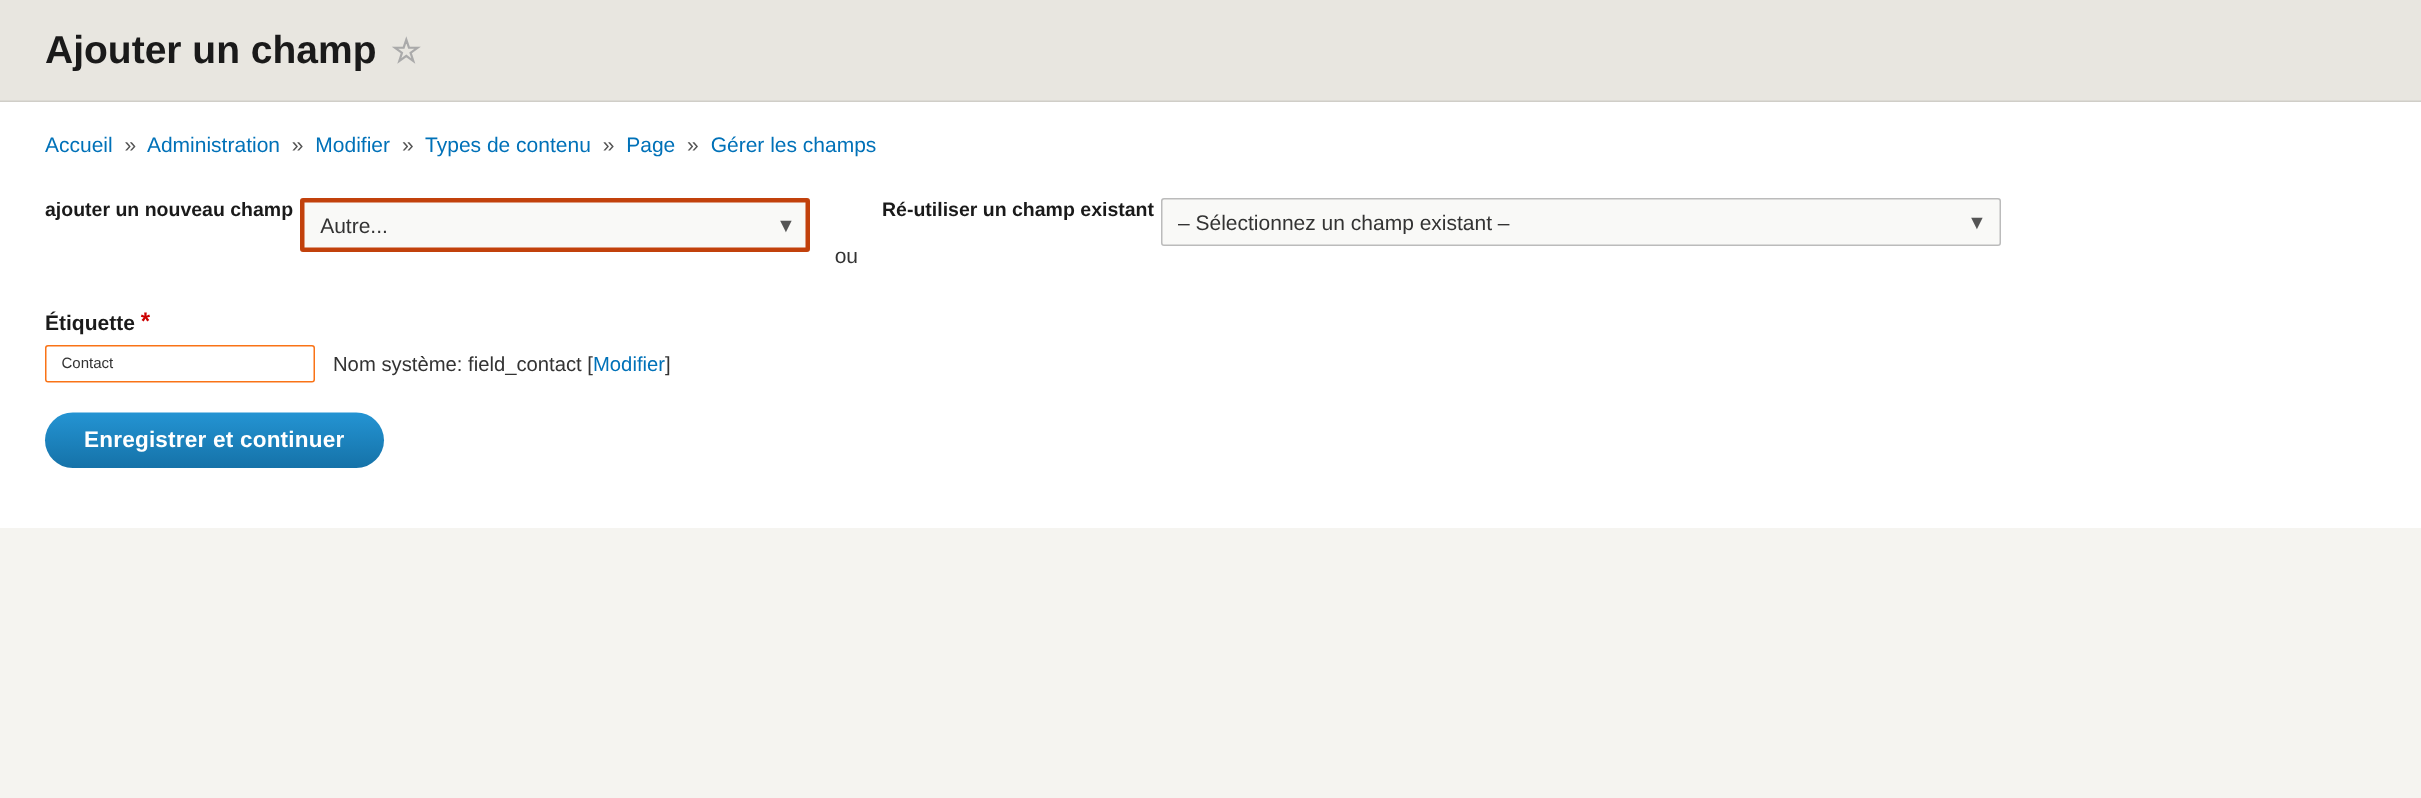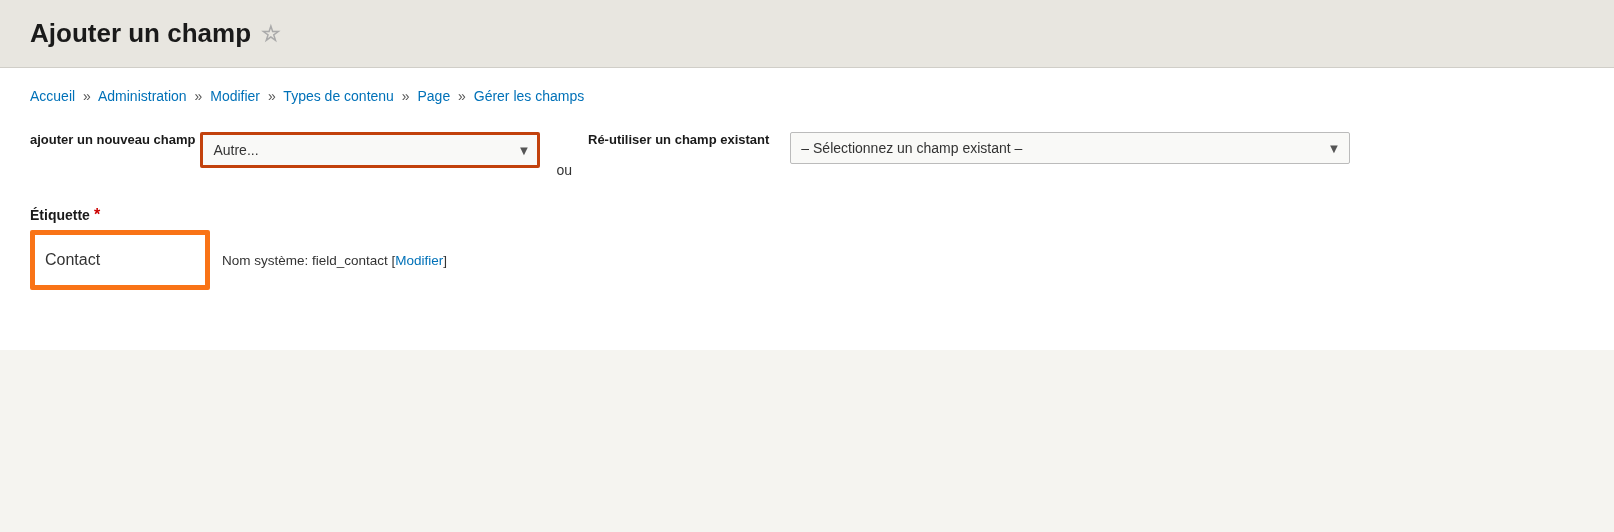--- a/index.html
+++ b/index.html
@@ -85,21 +85,20 @@
       width: 560px;
       appearance: none;
       -webkit-appearance: none;
       background: #f9f9f7;
       border: 1px solid #bbb;
       padding: 7px 36px 7px 10px;
       font-size: 14px;
       color: #333;
       cursor: pointer;
       border-radius: 2px;
-      margin-left: 16px;
     }
     .select-arrow {
       position: absolute;
       right: 10px;
       top: 50%;
       transform: translateY(-50%);
       pointer-events: none;
       color: #555;
       font-size: 13px;
     }
@@ -118,23 +117,23 @@
     .required-star {
       color: #cc0000;
       font-size: 16px;
     }
     .field-row {
       display: flex;
       align-items: center;
       gap: 12px;
     }
     .text-input {
-      border: 5px solid #f97316;
-      padding: 16px 10px;
-      font-size: 16px;
+      border: 1px solid #f97316;
+      padding: 6px 10px;
+      font-size: 10px;
       width: 180px;
       border-radius: 2px;
       color: #333;
       background: #fff;
     }
     .system-name-text {
       font-size: 13.5px;
       color: #333;
     }
     .system-name-text a {
@@ -209,13 +208,14 @@
       <span class="required-star">*</span>
     </div>
     <div class="field-row">
       <input type="text" class="text-input" value="Contact" style="">
       <span class="system-name-text">
         <span>Nom système: field_contact [</span><a href="#">Modifier</a><span>]</span>
       </span>
     </div>
   </div>
 
+  <button class="submit-btn">Enregistrer et continuer</button>
 </div>
 
 </body></html>

